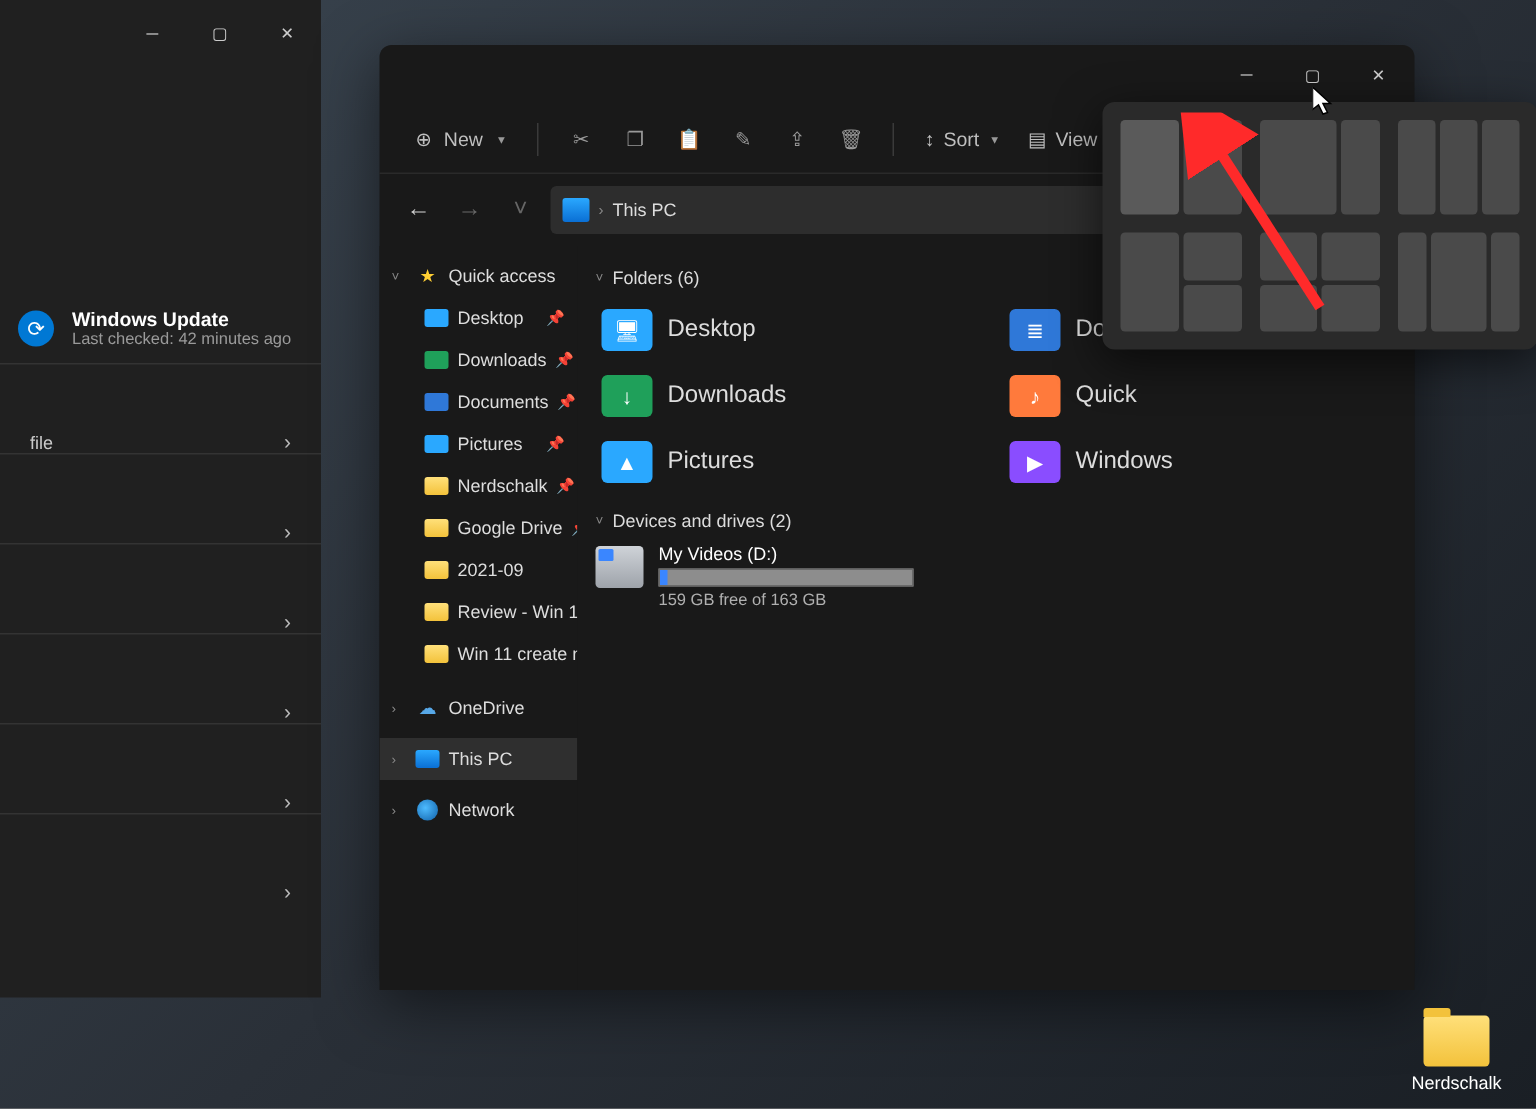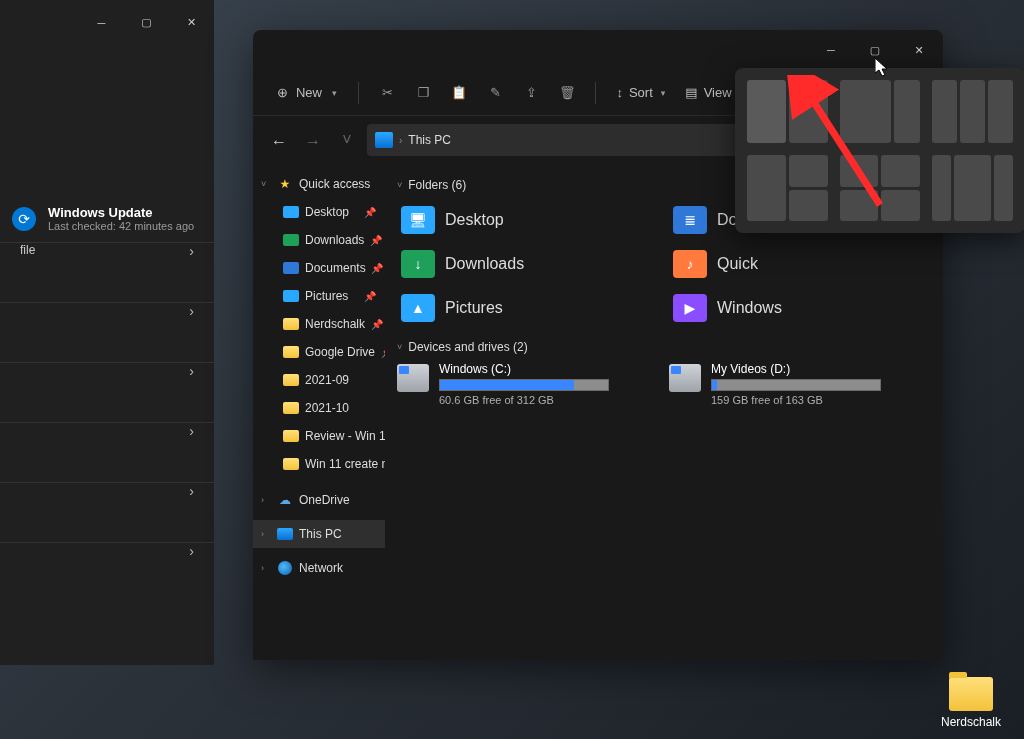--- a/index.html
+++ b/index.html
@@ -7,21 +7,21 @@
 
 
 .settings-window { position: absolute; left: 0; top: 0; width: 214px; height: 665px; background: #202020; overflow: hidden; }
 .settings-titlebar { height: 45px; display: flex; justify-content: flex-end; align-items: center; }
 .titlebar-btn { width: 45px; height: 45px; display: flex; align-items: center; justify-content: center; color: #ccc; font-size: 11px; }
 .settings-body { padding-top: 150px; }
 .update-row { display: flex; align-items: center; gap: 12px; padding: 10px 12px; }
 .update-icon { width: 24px; height: 24px; border-radius: 50%; background: #0078d4; display: flex; align-items: center; justify-content: center; color: #fff; font-size: 14px; }
 .update-text .t1 { color: #fff; font-size: 13px; font-weight: 600; }
 .update-text .t2 { color: #9a9a9a; font-size: 11px; text-align: center; }
-.settings-item { height: 60px; border-top: 1px solid #333; display: flex; align-items: flex-start; justify-content: space-between; padding: 0 20px; color: #ddd; font-size: 12px; gap: 28px; }
+.settings-item { height: 60px; border-top: 1px solid #333; display: flex; align-items: flex-end; justify-content: space-between; padding: 0 20px; color: #ddd; font-size: 12px; gap: 28px; }
 .settings-item .label { opacity: .9; }
 .settings-item .chev { font-size: 14px; color: #bbb; }
 
 
 .explorer { position: absolute; left: 253px; top: 30px; width: 690px; height: 630px; background: #191919; border-radius: 8px; box-shadow: 0 10px 40px rgba(0,0,0,.5); overflow: visible; }
 .ex-titlebar { height: 40px; display: flex; justify-content: flex-end; align-items: center; padding-right: 2px; }
 .ex-titlebar .titlebar-btn { width: 44px; height: 38px; color: #ccc; }
 
 .ex-toolbar { height: 46px; display: flex; align-items: center; gap: 4px; padding: 0 14px; color: #bfbfbf; font-size: 13px; border-bottom: 1px solid #2a2a2a; position: relative; }
 .ex-toolbar .new-btn { display: flex; align-items: center; gap: 8px; padding: 6px 10px; border-radius: 4px; }
@@ -249,26 +249,20 @@
       <div class="nav-row ind2">
           <span class="ic">
             <span class="yfolder"></span>
           </span>
           <span>2021-09</span>
         </div>
       <div class="nav-row ind2">
           <span class="ic">
             <span class="yfolder"></span>
           </span>
-          <span>2021-10</span>
-        </div>
-      <div class="nav-row ind2">
-          <span class="ic">
-            <span class="yfolder"></span>
-          </span>
           <span>Review - Win 11 st</span>
         </div>
       <div class="nav-row ind2">
           <span class="ic">
             <span class="yfolder"></span>
           </span>
           <span>Win 11 create new</span>
         </div>
 
       <div class="nav-row top" style="margin-top:8px">
@@ -322,30 +316,20 @@
             <div class="bigicon" style="background:#8a4dff">▶</div>
             <span>Windows</span>
           </div>
         </div>
 
       <div class="group-head">
         <span class="gcaret">˅</span>
         <span>Devices and drives (2)</span>
       </div>
       <div class="drive-grid" id="drive-grid">
-          <div class="drive-item">
-            <div class="drive-icon"></div>
-            <div class="drive-info">
-              <div class="drive-name">Windows (C:)</div>
-              <div class="drive-bar">
-                <div class="drive-fill" style="width:80%"></div>
-              </div>
-              <div class="drive-free">60.6 GB free of 312 GB</div>
-            </div>
-          </div>
           <div class="drive-item">
             <div class="drive-icon"></div>
             <div class="drive-info">
               <div class="drive-name">My Videos (D:)</div>
               <div class="drive-bar">
                 <div class="drive-fill" style="width:3%"></div>
               </div>
               <div class="drive-free">159 GB free of 163 GB</div>
             </div>
           </div>

